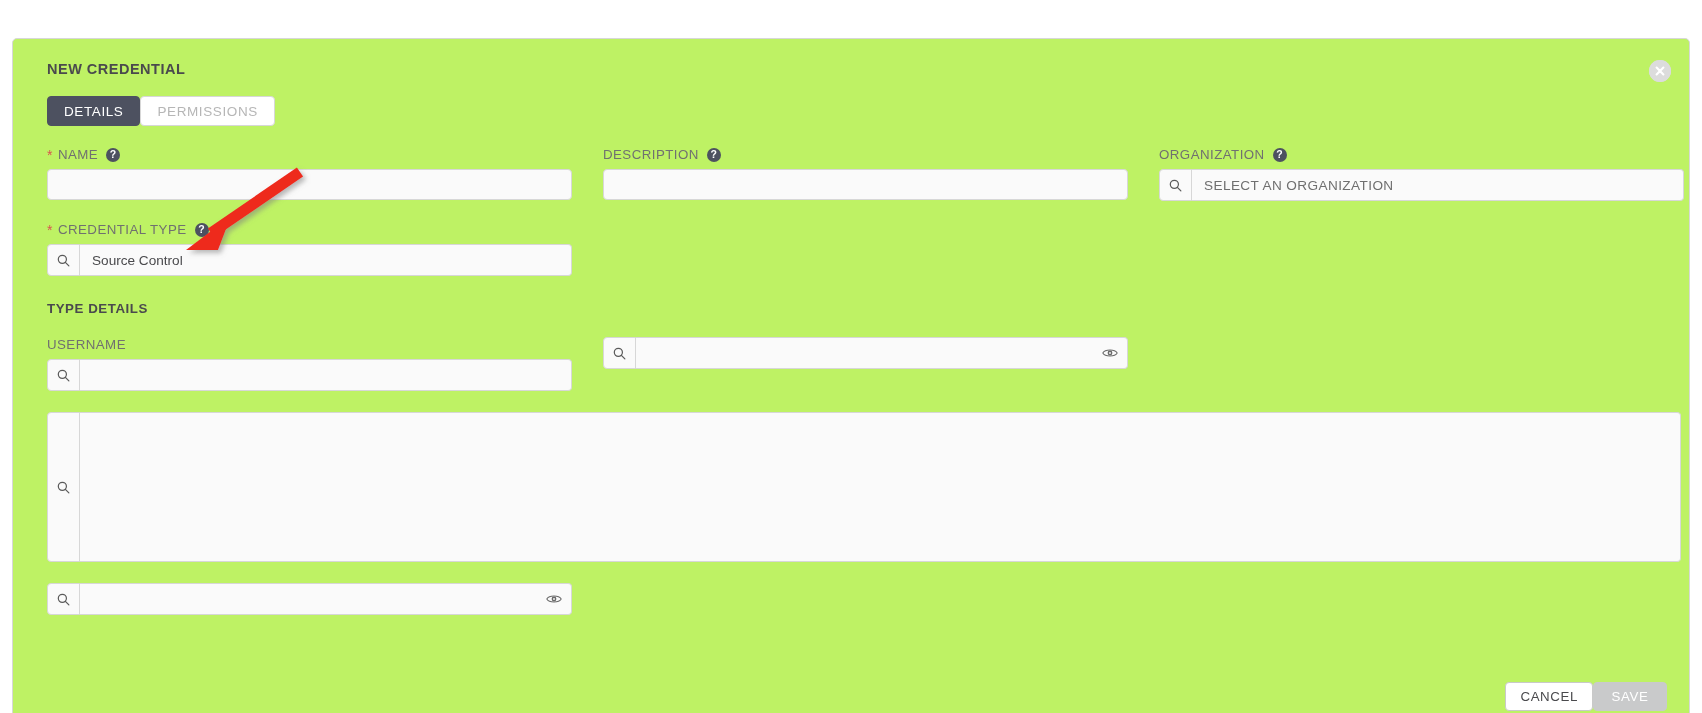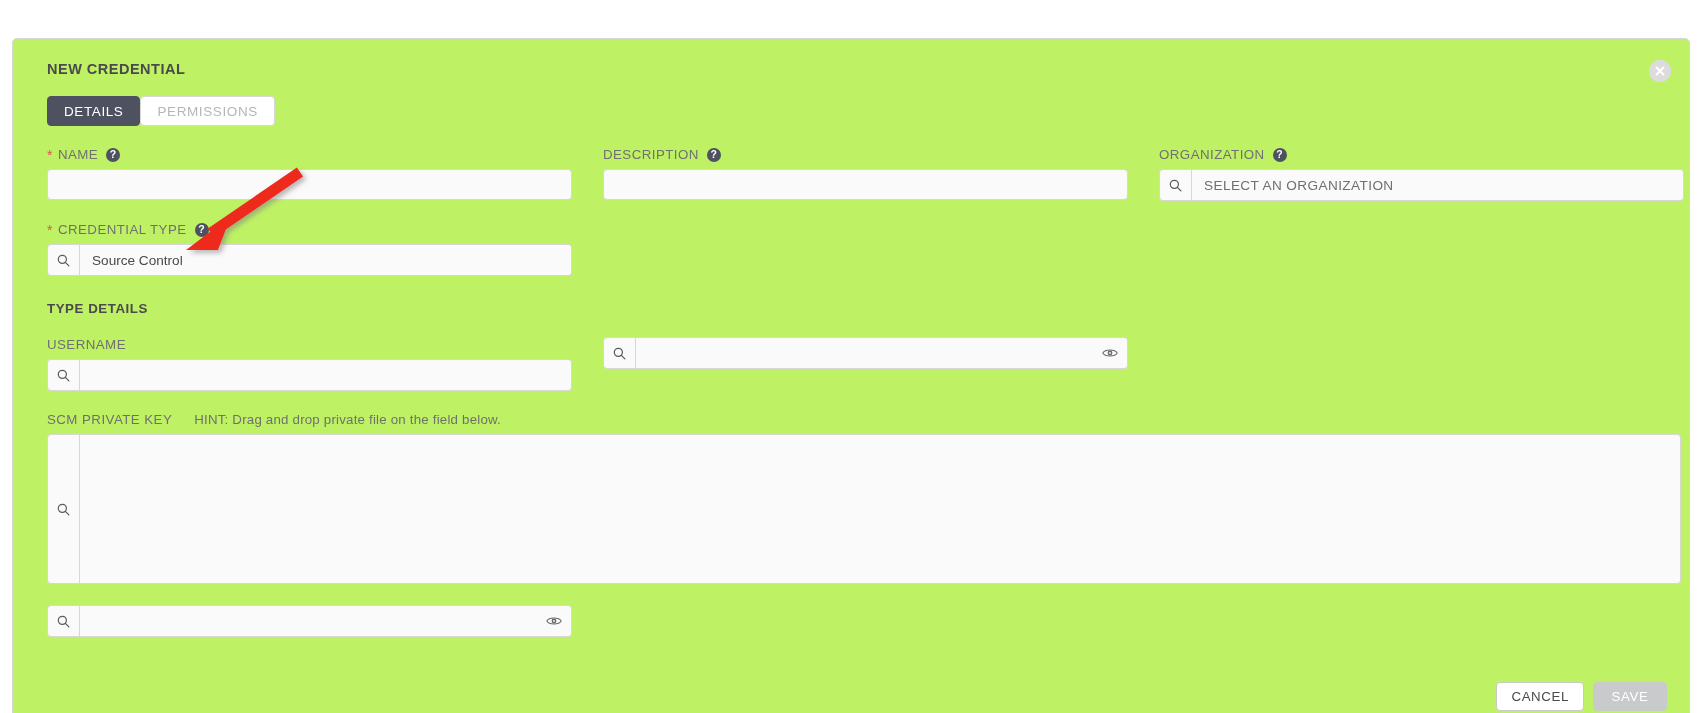--- a/index.html
+++ b/index.html
@@ -183,21 +183,21 @@
     margin: 25px 0 0 12px;
   }
 
   
   .footer {
     position: absolute;
     left: 22px; right: 22px;
     bottom: 18px;
     display: flex;
     justify-content: flex-end;
-    gap: 9px;
+    gap: 0;
   }
   .btn {
     height: 29px;
     min-width: 74px;
     padding: 0 14px;
     border-radius: 4px;
     font-size: 13.3px;
     letter-spacing: .6px;
     display: flex; align-items: center; justify-content: center;
     cursor: pointer;
@@ -330,24 +330,20 @@
                 <circle cx="10" cy="6.5" r="1.1" fill="#ffffff"></circle>
               </svg>
             </div>
           </div>
         </div>
 
       </div>
 
       <div class="row">
         <div class="col full">
-          <div class="flabel">
-            <span>SCM PRIVATE KEY</span>
-            <span class="hint">HINT: Drag and drop private file on the field below.</span>
-          </div>
           <div class="ta-group">
             <div class="ta-addon">
               <svg width="13" height="13" viewBox="0 0 16 16">
                 <circle cx="6.6" cy="6.6" r="5" fill="none" stroke="#5a5a5a" stroke-width="1.5"></circle>
                 <path d="M10.3 10.3 L14.6 14.6" stroke="#5a5a5a" stroke-width="1.5" stroke-linecap="round"></path>
               </svg>
             </div>
             <div class="ta-field"></div>
           </div>
         </div>

